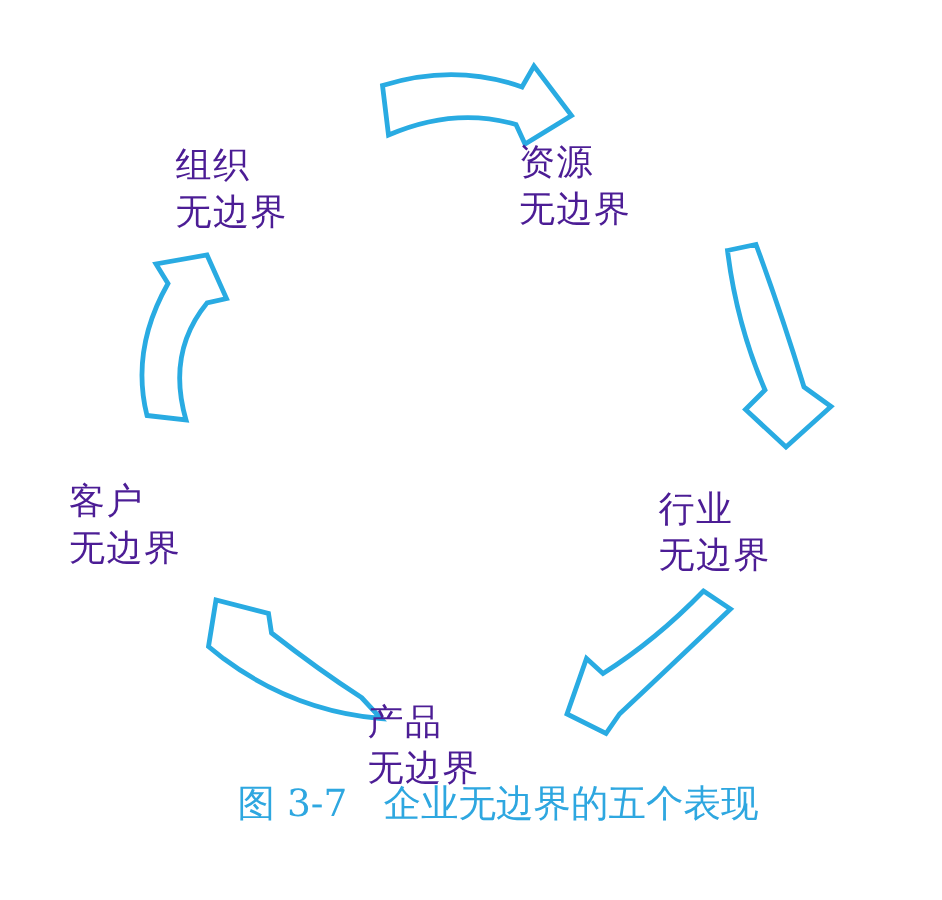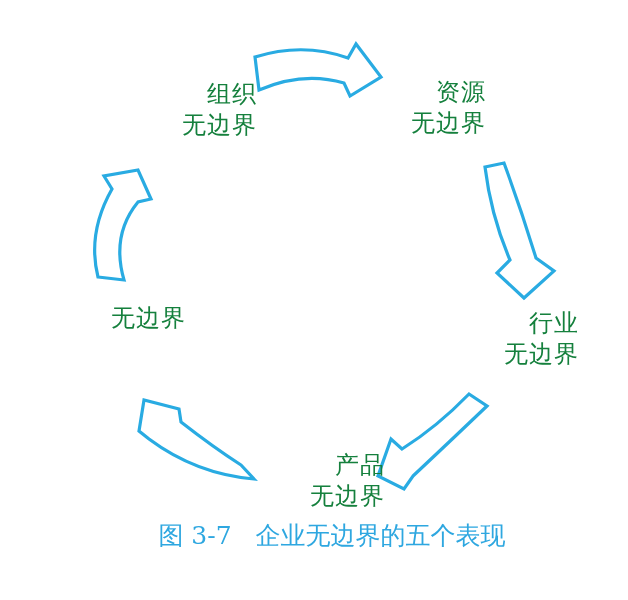--- a/index.html
+++ b/index.html
@@ -24,25 +24,26 @@
   }
   .arrows-svg path {
     fill: none;
     stroke: #29ABE2;
     stroke-width: 3.2;
     stroke-linejoin: miter;
   }
   .node-label {
     position: absolute;
     width: 140px;
-    text-align: right;
-    color: #15803d;
+    text-align: left;
+    color: #4c1d95;
     font-size: 24px;
     line-height: 31px;
     letter-spacing: 1px;
+    margin-top: 16px;
   }
   .node-label .line { white-space: nowrap; }
   .fig-caption {
     position: absolute;
     left: 0;
     top: 521px;
     width: 628px;
     text-align: center;
     color: #2EA7E0;
     font-size: 25px;
@@ -78,20 +79,21 @@
     <div class="line">行业</div>
     <div class="line">无边界</div>
   </div>
 
   <div class="node-label" style="left:245px; top:450px;">
     <div class="line">产品</div>
     <div class="line">无边界</div>
   </div>
 
   <div class="node-label" style="left:46px; top:303px;">
+    <div class="line">客户</div>
     <div class="line">无边界</div>
   </div>
 
   <div class="fig-caption">
     <span class="fig-label">图 3-7</span><span>企业无边界的五个表现</span>
   </div>
 
 </div>
 
 </body></html>

